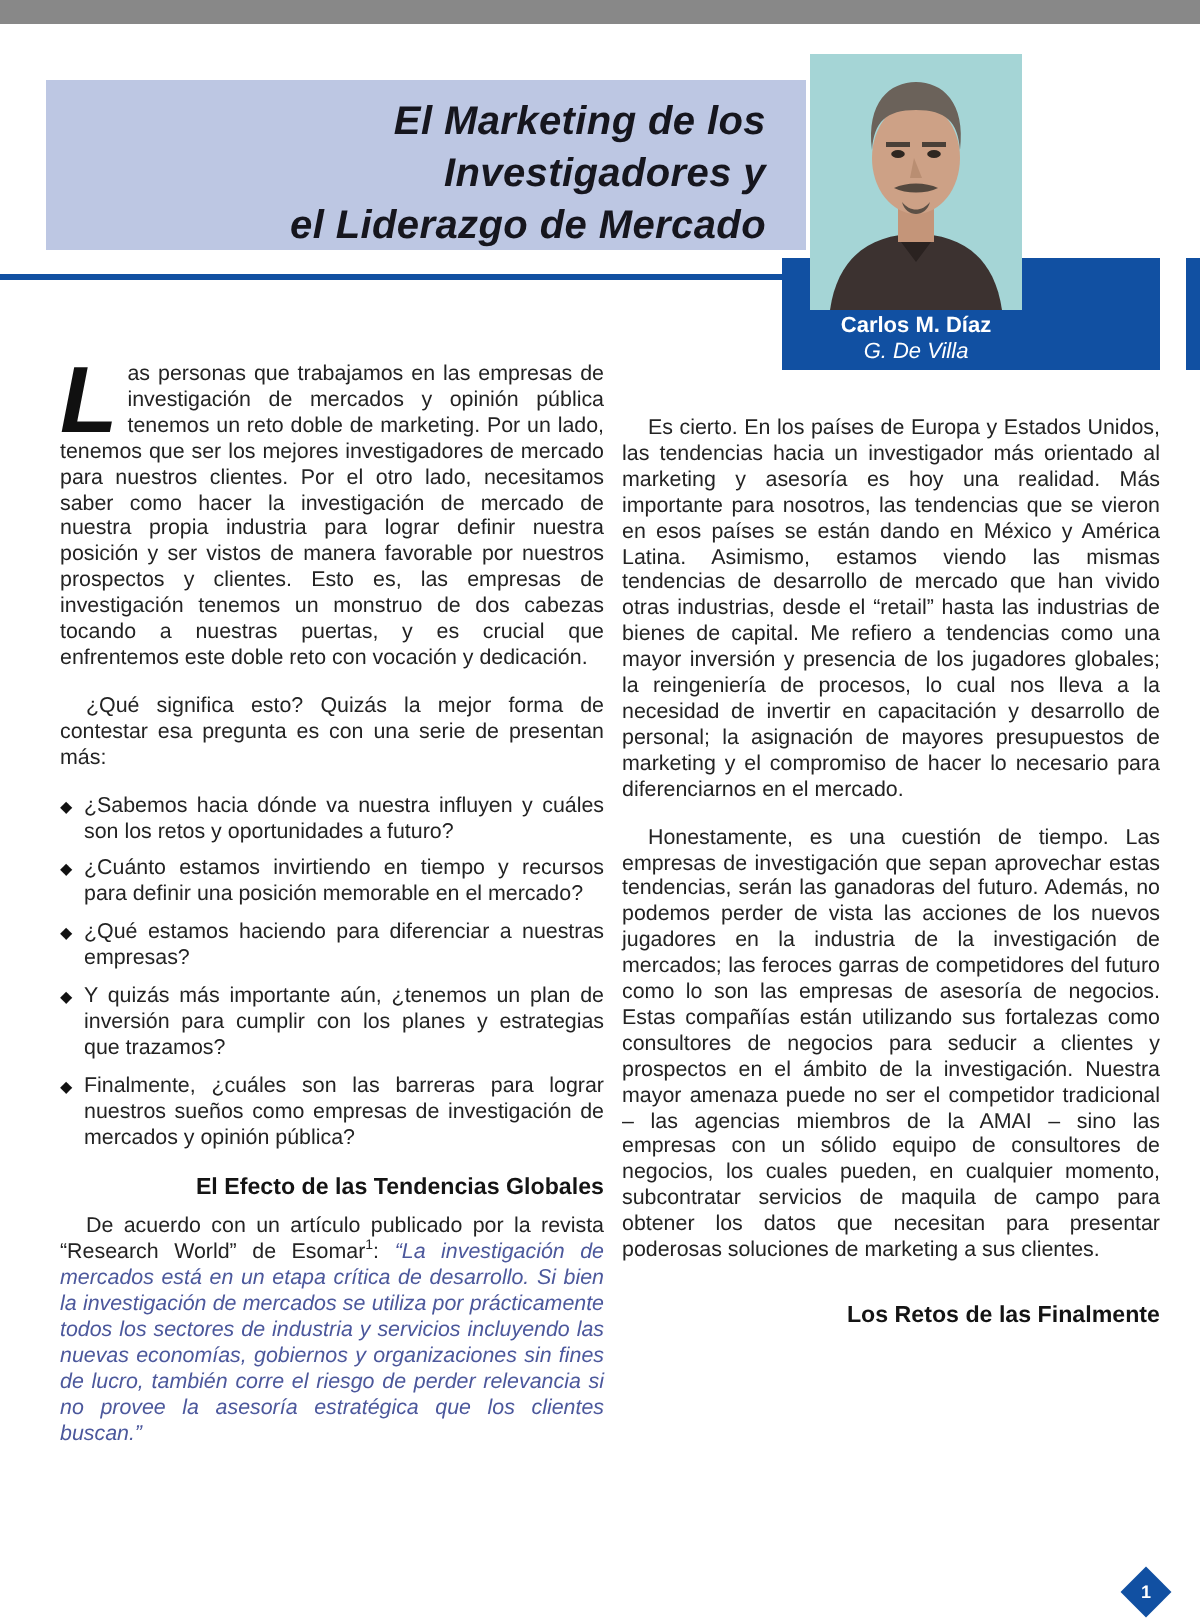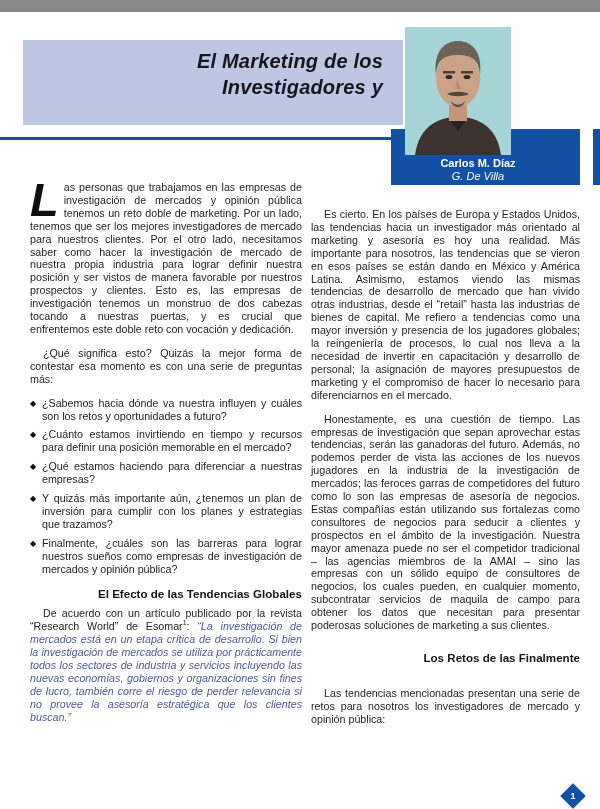--- a/index.html
+++ b/index.html
@@ -23,21 +23,21 @@
   .author-box{
     position:absolute;left:391px;top:117px;width:189px;height:56px;background:#1150a2;
   }
   .right-strip{
     position:absolute;left:593px;top:117px;width:7px;height:56px;background:#1150a2;
   }
   .photo{
     position:absolute;left:405px;top:15px;width:106px;height:128px;display:block;
   }
   .author-names{
-    position:absolute;left:411px;top:145px;width:134px;text-align:center;color:#fff;
+    position:absolute;left:391px;top:145px;width:134px;text-align:center;color:#fff;
   }
   .author-name{font-size:11px;font-weight:bold;line-height:13px;}
   .author-credit{font-size:11px;font-style:italic;line-height:13px;}
   
   .col{
     position:absolute;font-size:10.7px;line-height:12.9px;text-align:justify;
     color:#232323;hyphens:auto;
   }
   .col-left{left:30px;top:169px;width:272px;}
   .col-right{left:311px;top:196px;width:269px;}
@@ -71,20 +71,21 @@
   }
 </style>
 </head>
 <body>
 
 <div class="page">
 
   <div class="title-box">
     <div class="title-line">El Marketing de los</div>
     <div class="title-line">Investigadores y</div>
+    <div class="title-line">el Liderazgo de Mercado</div>
   </div>
 
   <div class="header-rule"></div>
   <div class="author-box"></div>
   <div class="right-strip"></div>
 
   <svg class="photo" viewBox="0 0 106 128" xmlns="http://www.w3.org/2000/svg">
     <rect x="0" y="0" width="106" height="128" fill="#a5d5d6"></rect>
 
     <path d="M10 128 C14 100 32 90 53 90 C74 90 92 100 96 128 Z" fill="#3c3230"></path>
@@ -106,38 +107,37 @@
     <path d="M46 74 C50 79 56 79 60 74 C58 82 48 82 46 74 Z" fill="#5c5046"></path>
   </svg>
 
   <div class="author-names">
     <div class="author-name">Carlos M. Díaz</div>
     <div class="author-credit">G. De Villa</div>
   </div>
 
   <div class="col col-left">
     <p><span class="dropcap">L</span><span>as personas que trabajamos en las empresas de investigación de mercados y opinión pública tenemos un reto doble de marketing. Por un lado, tenemos que ser los mejores investigadores de mercado para nuestros clientes. Por el otro lado, necesitamos saber como hacer la investigación de mercado de nuestra propia industria para lograr definir nuestra posición y ser vistos de manera favorable por nuestros prospectos y clientes. Esto es, las empresas de investigación tenemos un monstruo de dos cabezas tocando a nuestras puertas, y es crucial que enfrentemos este doble reto con vocación y dedicación.</span></p>
-    <p class="indent">¿Qué significa esto? Quizás la mejor forma de contestar esa momento es con una serie de preguntas más:</p>
+    <p class="indent">¿Qué significa esto? Quizás la mejor forma de contestar esa pregunta es con una serie de presentan más:</p>
 
     <ul class="qlist">
       <li><span class="bullet">◆</span><span>¿Sabemos hacia dónde va nuestra influyen y cuáles son los retos y oportunidades a futuro?</span></li>
       <li><span class="bullet">◆</span><span>¿Cuánto estamos invirtiendo en tiempo y recursos para definir una posición memorable en el mercado?</span></li>
       <li><span class="bullet">◆</span><span>¿Qué estamos haciendo para diferenciar a nuestras empresas?</span></li>
       <li><span class="bullet">◆</span><span>Y quizás más importante aún, ¿tenemos un plan de inversión para cumplir con los planes y estrategias que trazamos?</span></li>
       <li><span class="bullet">◆</span><span>Finalmente, ¿cuáles son las barreras para lograr nuestros sueños como empresas de investigación de mercados y opinión pública?</span></li>
     </ul>
 
     <div class="section-heading">El Efecto de las Tendencias Globales</div>
     <p class="indent"><span>De acuerdo con un artículo publicado por la revista “Research World” de Esomar</span><sup class="fn">1</sup><span>: </span><span class="quote">“La investigación de mercados está en un etapa crítica de desarrollo. Si bien la investigación de mercados se utiliza por prácticamente todos los sectores de industria y servicios incluyendo las nuevas economías, gobiernos y organizaciones sin fines de lucro, también corre el riesgo de perder relevancia si no provee la asesoría estratégica que los clientes buscan.”</span></p>
   </div>
 
   <div class="col col-right">
     <p class="indent">Es cierto. En los países de Europa y Estados Unidos, las tendencias hacia un investigador más orientado al marketing y asesoría es hoy una realidad. Más importante para nosotros, las tendencias que se vieron en esos países se están dando en México y América Latina. Asimismo, estamos viendo las mismas tendencias de desarrollo de mercado que han vivido otras industrias, desde el “retail” hasta las industrias de bienes de capital. Me refiero a tendencias como una mayor inversión y presencia de los jugadores globales; la reingeniería de procesos, lo cual nos lleva a la necesidad de invertir en capacitación y desarrollo de personal; la asignación de mayores presupuestos de marketing y el compromiso de hacer lo necesario para diferenciarnos en el mercado.</p>
     <p class="indent">Honestamente, es una cuestión de tiempo. Las empresas de investigación que sepan aprovechar estas tendencias, serán las ganadoras del futuro. Además, no podemos perder de vista las acciones de los nuevos jugadores en la industria de la investigación de mercados; las feroces garras de competidores del futuro como lo son las empresas de asesoría de negocios. Estas compañías están utilizando sus fortalezas como consultores de negocios para seducir a clientes y prospectos en el ámbito de la investigación. Nuestra mayor amenaza puede no ser el competidor tradicional – las agencias miembros de la AMAI – sino las empresas con un sólido equipo de consultores de negocios, los cuales pueden, en cualquier momento, subcontratar servicios de maquila de campo para obtener los datos que necesitan para presentar poderosas soluciones de marketing a sus clientes.</p>
     <div class="section-heading heading-spaced">Los Retos de las Finalmente</div>
-    <p class="indent">Las tendencias mencionadas presentan una serie de retos para nosotros los investigadores de mercado y opinión pública:</p>
   </div>
 
   <div class="page-num">
     <span>1</span>
   </div>
 
 </div>
 
 </body></html>

